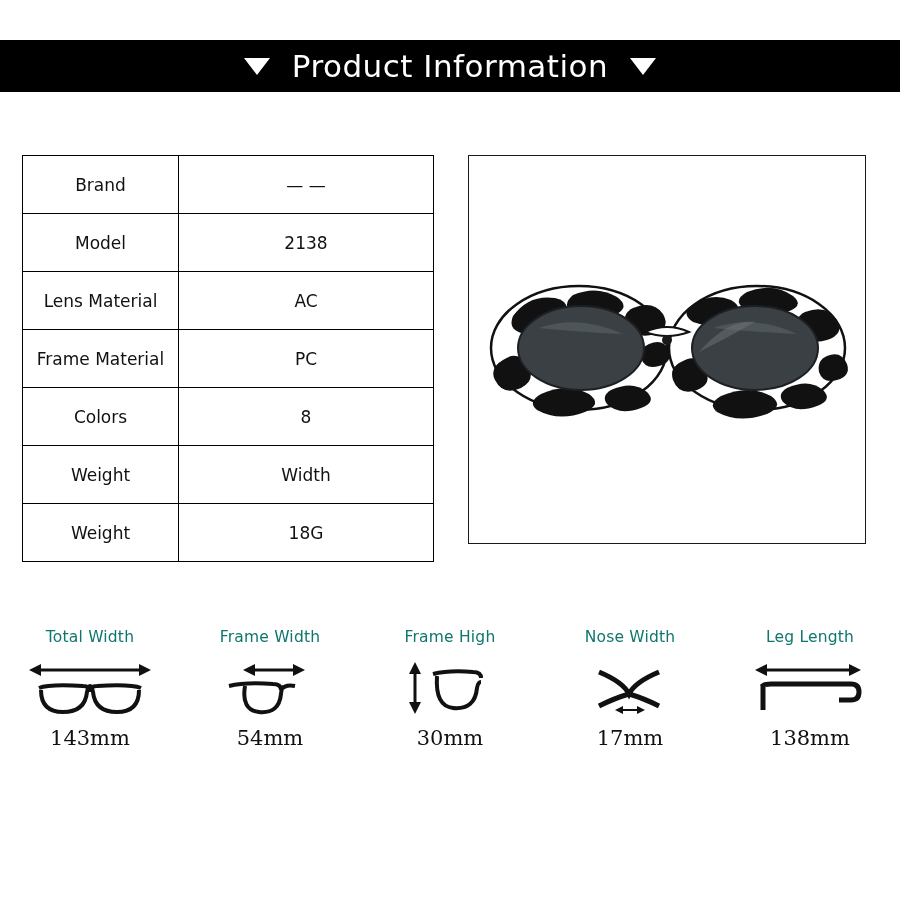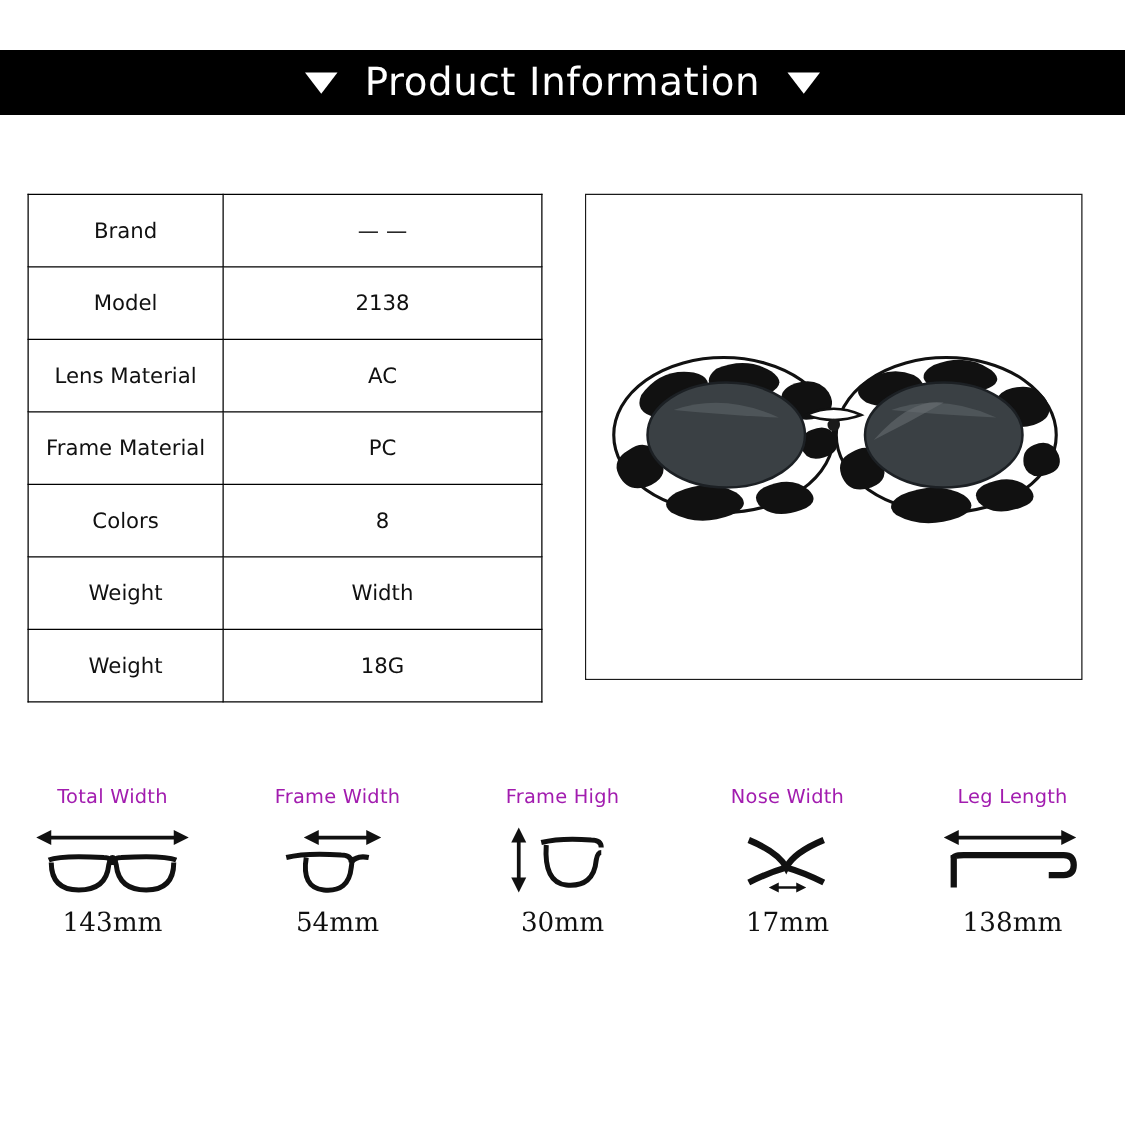--- a/index.html
+++ b/index.html
@@ -104,21 +104,21 @@
     justify-content: space-around;
     align-items: flex-start;
   }
   .measure {
     width: 170px;
     text-align: center;
   }
   .measure-label {
     font-size: 15.5px;
     font-family: "DejaVu Sans", sans-serif;
-    color: #a21caf;
+    color: #0f766e;
     margin-bottom: 10px;
     letter-spacing: 0.2px;
   }
   .measure-art {
     height: 62px;
     display: flex;
     align-items: center;
     justify-content: center;
   }
   .measure-value {

